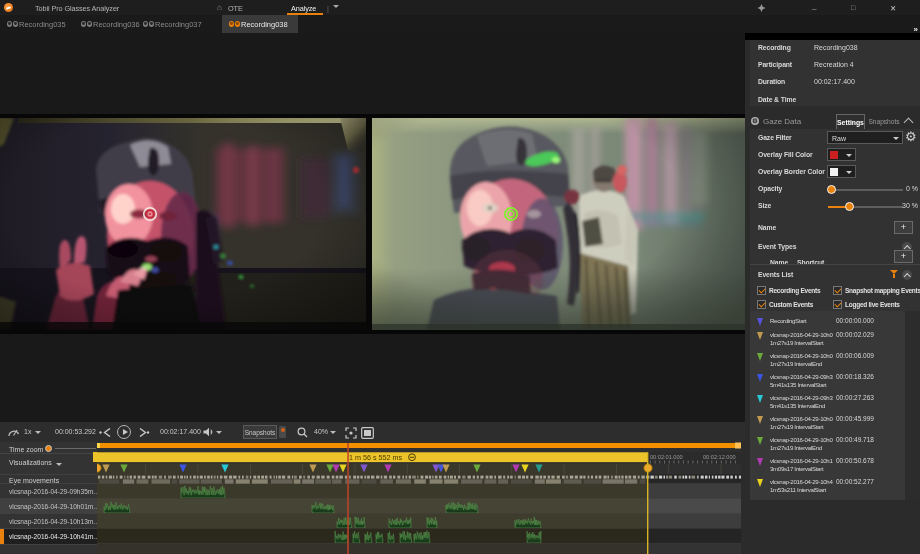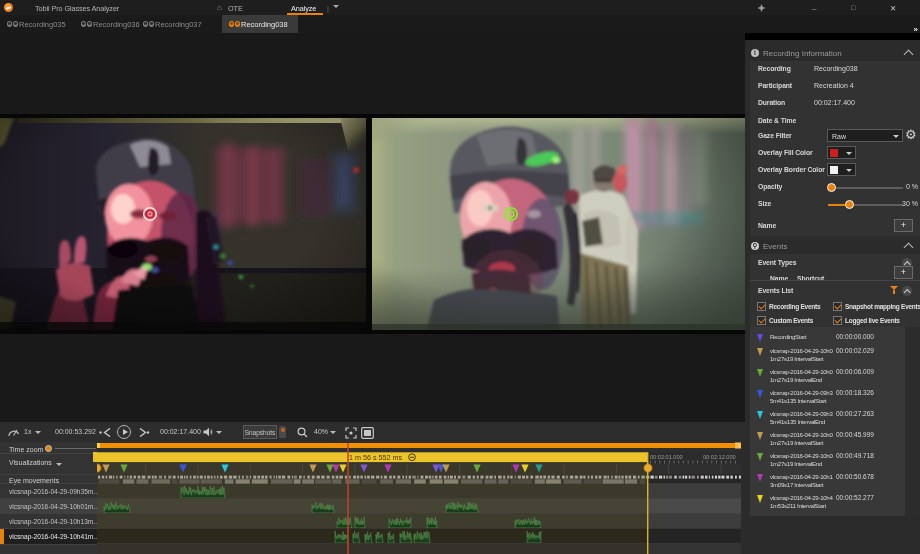--- a/index.html
+++ b/index.html
@@ -294,35 +294,37 @@
 <rect y="150" width="373" height="62" fill="url(#rbot)"></rect>
 <rect width="373" height="212" fill="#cfd8c0" opacity="0.1"></rect>
 <g fill="none">
  <circle cx="139" cy="96" r="6.2" stroke="#7df22b" stroke-width="1.7"></circle>
  <circle cx="139" cy="96" r="3" stroke="#7df22b" stroke-width="1.5"></circle>
 </g>
 </svg>
 
   <div id="sidebar" class="abs">
 
-    <div class="phead" style="margin-top:5px;">
-      <span class="picon">i</span>
-        <span class="ttl">Recording Information</span>
-        <span class="pchev"></span>
-    </div>
     <div class="pbody" style="height:66px;">
       <span class="rowlab" style="top:4px;">Recording</span>
         <span class="rowval" style="top:4px;">Recording038</span>
       <span class="rowlab" style="top:21px;">Participant</span>
         <span class="rowval" style="top:21px;">Recreation 4</span>
       <span class="rowlab" style="top:38px;">Duration</span>
         <span class="rowval" style="top:38px;">00:02:17.400</span>
       <span class="rowlab" style="top:56px;">Date &amp; Time</span>
     </div>
 
+    <div class="phead" style="margin-top:7px;">
+      <span class="picon" style="background:#b0b0b0;">⚙</span>
+        <span class="ttl">Gaze Data</span>
+      <span class="gdtab" style="left:91px;width:29px;background:#2f2f2f;border:1px solid #666;border-bottom:none;color:#fff;font-weight:bold;font-size:6.8px;">Settings</span>
+      <span class="gdtab" style="left:122px;width:34px;color:#9a9a9a;font-size:6.6px;">Snapshots</span>
+      <span class="pchev"></span>
+    </div>
     <div class="pbody" style="height:89px;margin-top:0;">
       <span class="rowlab" style="top:5px;">Gaze Filter</span>
       <span class="dropdown" style="left:77px;top:2px;width:76px;">
           <span style="position:absolute;left:4px;top:3px;">Raw</span>
           <span class="dcaret"></span>
         </span>
       <span style="position:absolute;left:155px;top:0px;color:#d0d0d0;font-size:13px;">⚙</span>
       <span class="rowlab" style="top:22px;">Overlay Fill Color</span>
       <span class="dropdown" style="left:77px;top:19px;width:29px;">
           <span style="position:absolute;left:2px;top:2px;width:8px;height:8px;background:#cc2020;"></span>
@@ -344,25 +346,20 @@
           <span class="sdot" style="left:17px;"></span>
         </span>
       <span class="rowval" style="left:152px;top:73px;">30 %</span>
     </div>
 
     <div class="pbody" style="height:20px;">
       <span class="rowlab" style="top:6px;">Name</span>
       <span class="plusbtn" style="top:3px;">+</span>
     </div>
 
-    <div class="phead" style="margin-top:2px;">
-      <span class="picon" style="background:#cfcfcf;">⚲</span>
-      <span class="ttl">Events</span>
-        <span class="pchev"></span>
-    </div>
     <div class="pbody" style="height:262px;">
       <span class="rowlab" style="top:5px;">Event Types</span>
       <span class="circbtn" style="right:8px;top:4px;"></span>
       <span class="rowlab" style="left:20px;top:21px;">Name</span>
       <span class="rowlab" style="left:47px;top:21px;">Shortcut</span>
       <span class="plusbtn" style="top:12px;">+</span>
       <div style="position:absolute;left:0;top:26px;width:170px;height:1px;background:#444;"></div>
       <span class="rowlab" style="top:33px;">Events List</span>
       <span style="position:absolute;right:22px;top:32px;width:0;height:0;border-left:4px solid transparent;border-right:4px solid transparent;border-top:4.5px solid #e8820c;"></span>
       <span style="position:absolute;right:25px;top:36px;width:2px;height:4px;background:#e8820c;"></span>

